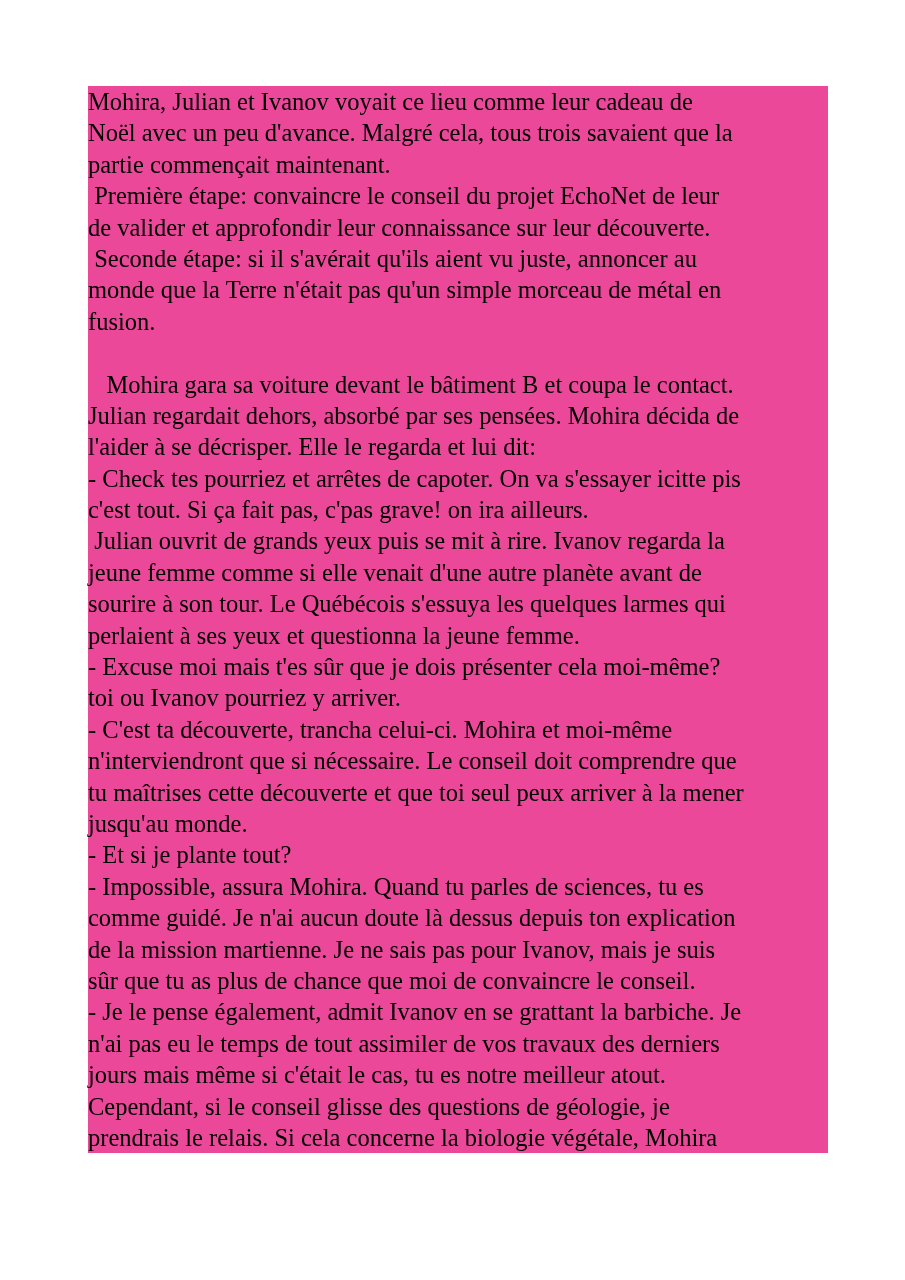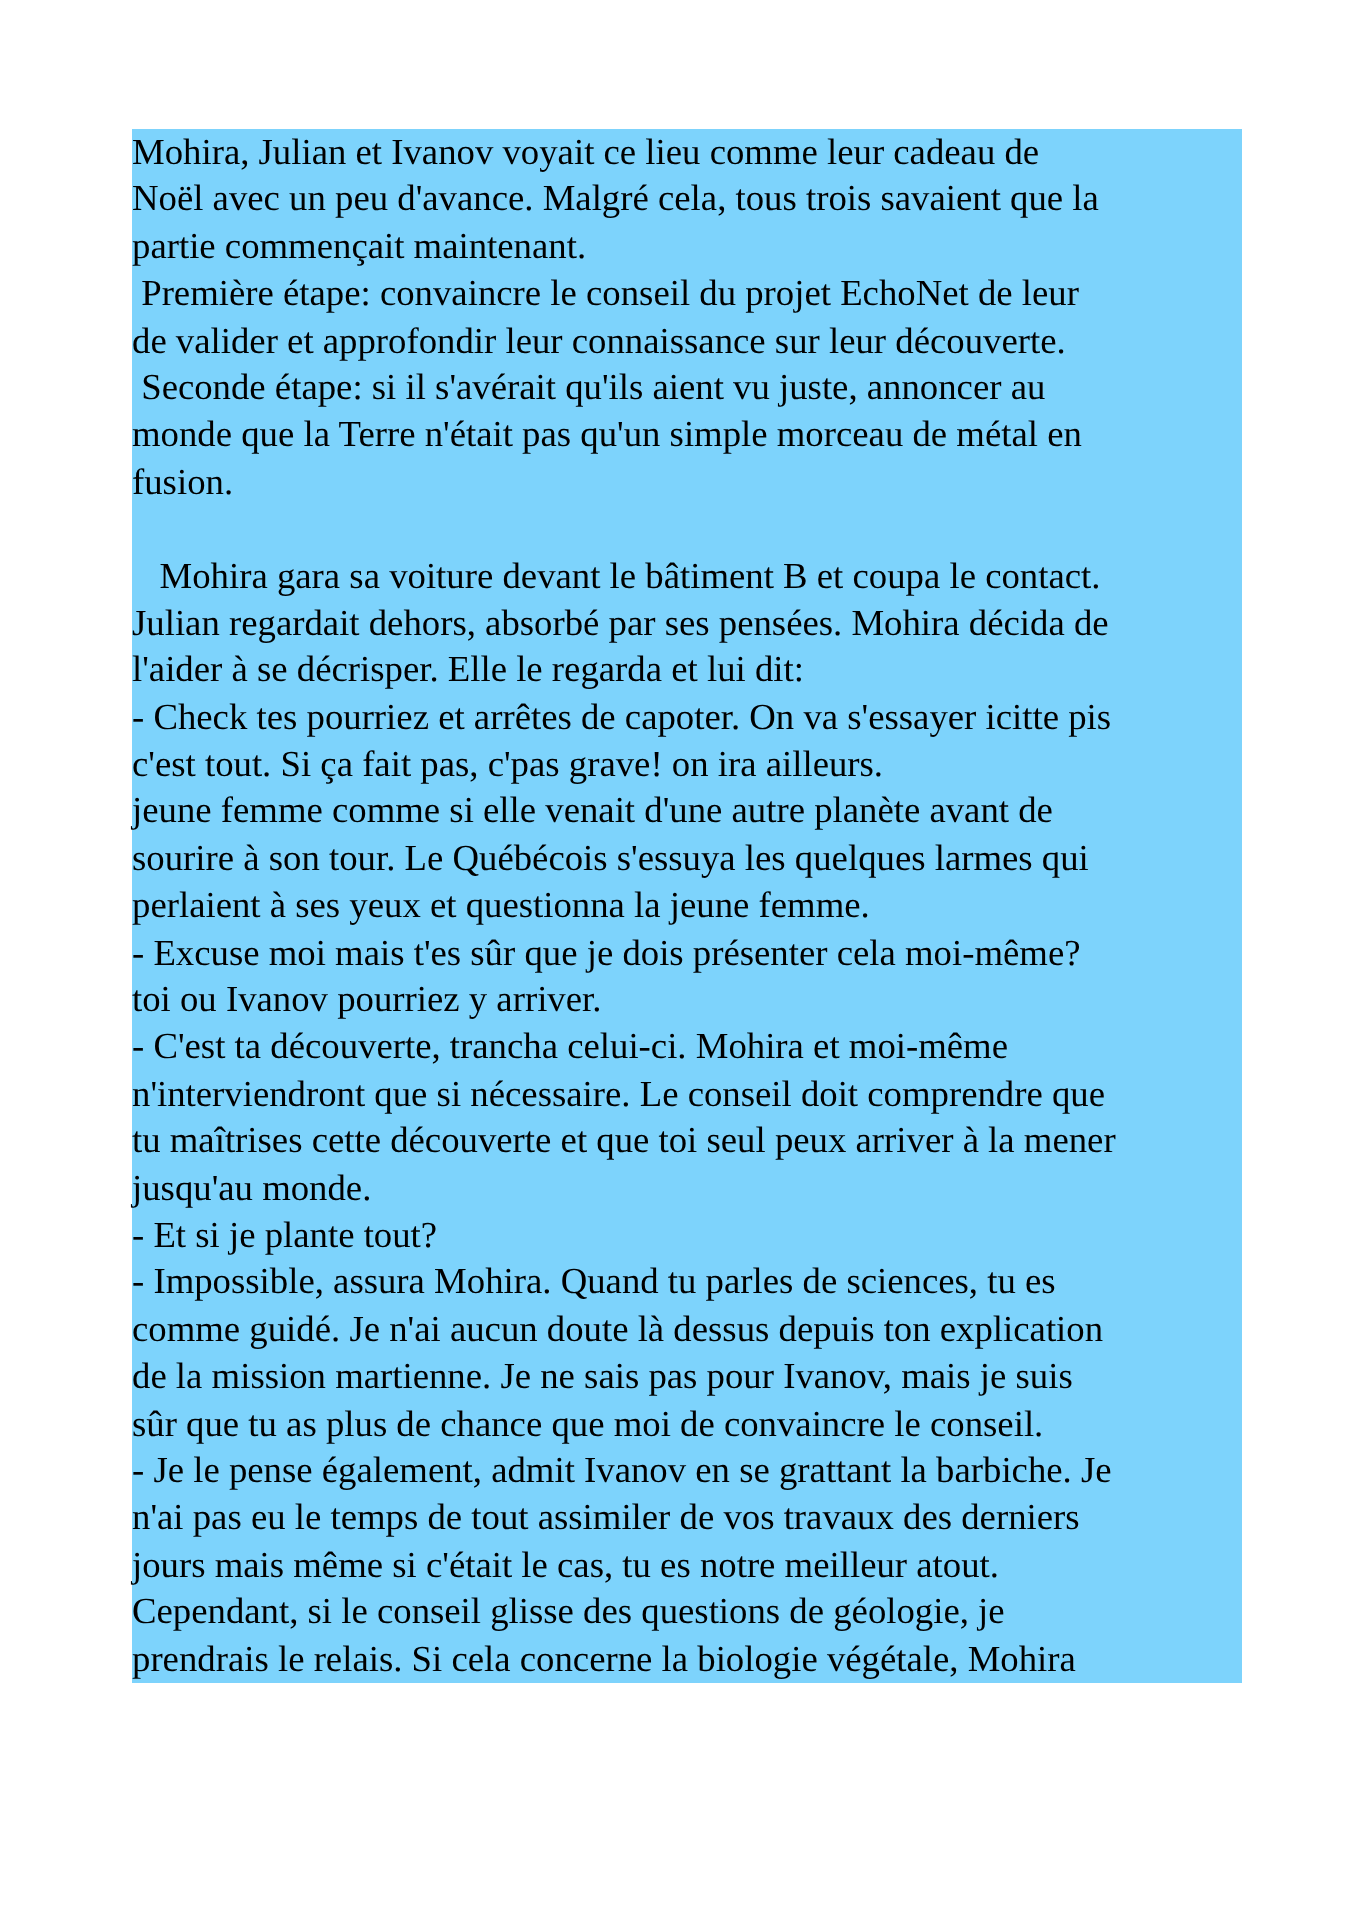--- a/index.html
+++ b/index.html
@@ -27,35 +27,36 @@
   }
   .line {
     white-space: pre;
     height: 31.4px;
   }
 </style>
 </head>
 <body>
 
 <div class="page">
-  <div class="text-block" id="text-block" style="background: #7dd3fc; color: rgb(0, 0, 0);">
+  <div class="text-block" id="text-block" style="background: #ec4899; color: rgb(0, 0, 0);">
       <div class="line">Mohira, Julian et Ivanov voyait ce lieu comme leur cadeau de</div>
       <div class="line">Noël avec un peu d'avance. Malgré cela, tous trois savaient que la</div>
       <div class="line">partie commençait maintenant.</div>
       <div class="line"> Première étape: convaincre le conseil du projet EchoNet de leur</div>
       <div class="line">de valider et approfondir leur connaissance sur leur découverte.</div>
       <div class="line"> Seconde étape: si il s'avérait qu'ils aient vu juste, annoncer au</div>
       <div class="line">monde que la Terre n'était pas qu'un simple morceau de métal en</div>
       <div class="line">fusion.</div>
       <div class="line">&nbsp;</div>
       <div class="line">   Mohira gara sa voiture devant le bâtiment B et coupa le contact.</div>
       <div class="line">Julian regardait dehors, absorbé par ses pensées. Mohira décida de</div>
       <div class="line">l'aider à se décrisper. Elle le regarda et lui dit:</div>
       <div class="line">- Check tes pourriez et arrêtes de capoter. On va s'essayer icitte pis</div>
       <div class="line">c'est tout. Si ça fait pas, c'pas grave! on ira ailleurs.</div>
+      <div class="line"> Julian ouvrit de grands yeux puis se mit à rire. Ivanov regarda la</div>
       <div class="line">jeune femme comme si elle venait d'une autre planète avant de</div>
       <div class="line">sourire à son tour. Le Québécois s'essuya les quelques larmes qui</div>
       <div class="line">perlaient à ses yeux et questionna la jeune femme.</div>
       <div class="line">- Excuse moi mais t'es sûr que je dois présenter cela moi-même?</div>
       <div class="line">toi ou Ivanov pourriez y arriver.</div>
       <div class="line">- C'est ta découverte, trancha celui-ci. Mohira et moi-même</div>
       <div class="line">n'interviendront que si nécessaire. Le conseil doit comprendre que</div>
       <div class="line">tu maîtrises cette découverte et que toi seul peux arriver à la mener</div>
       <div class="line">jusqu'au monde.</div>
       <div class="line">- Et si je plante tout?</div>

